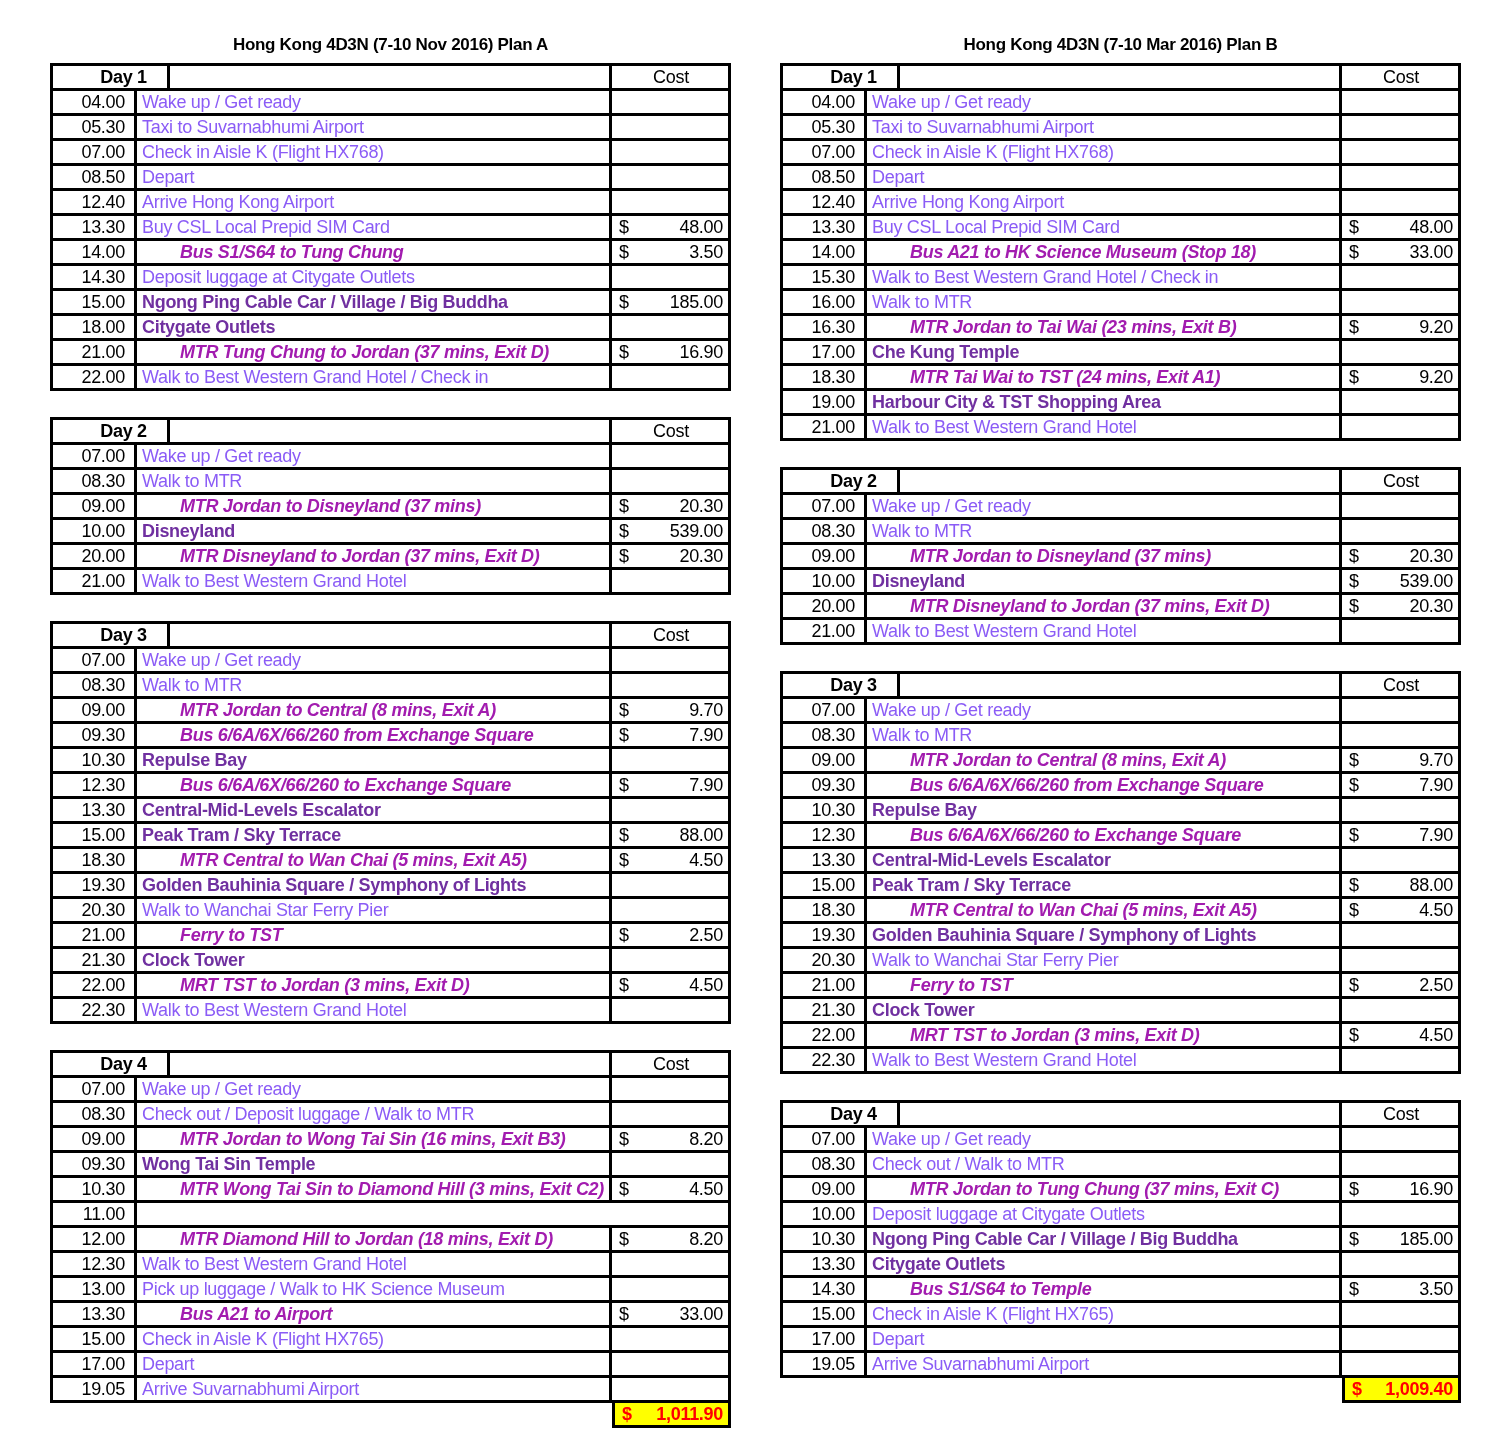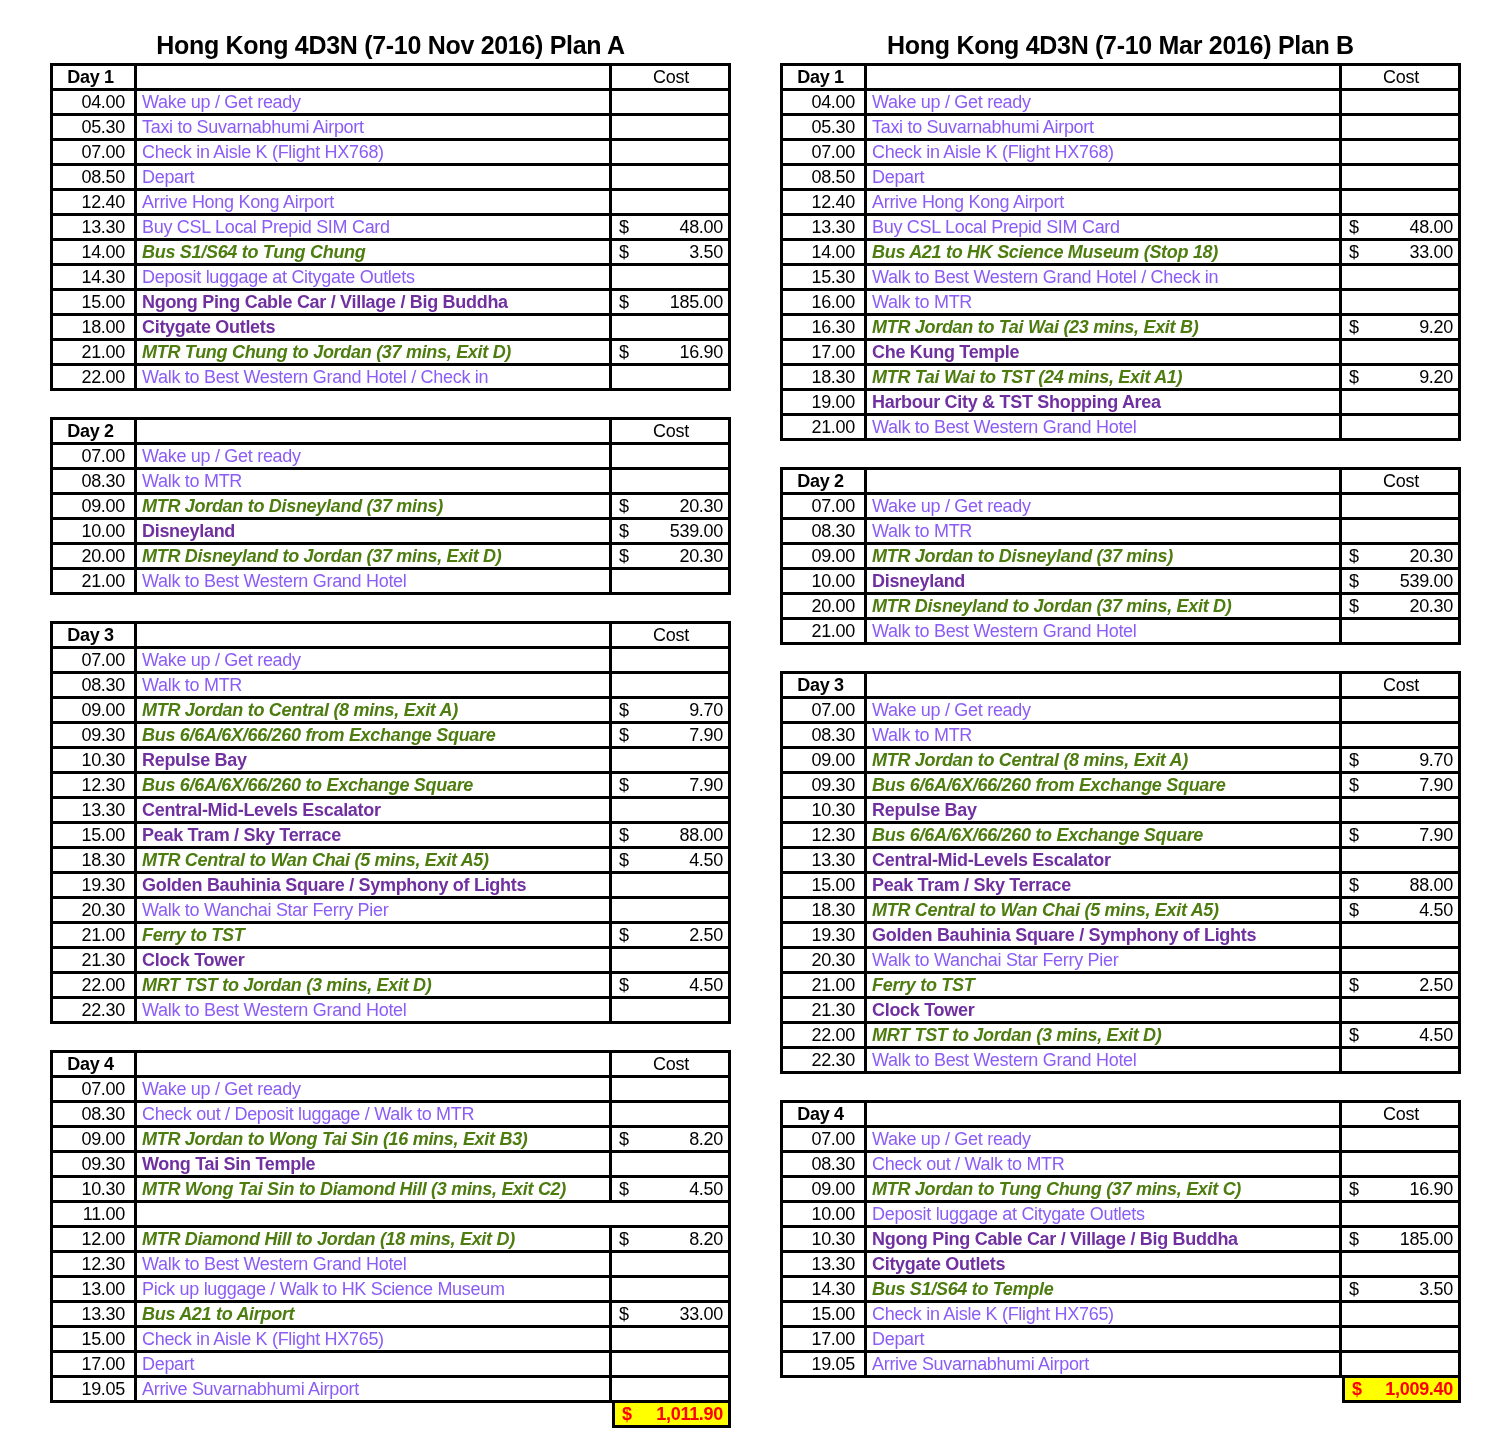--- a/index.html
+++ b/index.html
@@ -6,21 +6,21 @@
   body {
     width:1502px; height:1451px; position:relative;
     background:#ffffff;
     font-family:"Liberation Sans", sans-serif;
     color:#000;
   }
   .plan { position:absolute; top:33px; width:681px; }
   #planA { left:50px; }
   #planB { left:780px; }
   .plan-title {
-    text-align:center; font-weight:bold; font-size:25px;
+    text-align:center; font-weight:bold; font-size:17px;
     line-height:24px; margin-bottom:6px; letter-spacing:-0.3px;
     white-space:nowrap;
   }
   .day-table + .day-table { margin-top:26px; }
   .row {
     display:flex; height:28px; box-sizing:border-box;
     border:3px solid #000; margin-top:-3px; background:#fff;
     font-size:18px; letter-spacing:-0.3px;
   }
   .day-table .row:first-child { margin-top:0; }
@@ -32,23 +32,23 @@
   .c-act {
     flex:1 1 auto; min-width:0; box-sizing:border-box;
     border-right:3px solid #000; padding-left:5px; line-height:22px;
     white-space:nowrap; overflow:hidden;
   }
   .c-cost {
     width:116px; box-sizing:border-box; display:flex;
     justify-content:space-between; padding:0 5px 0 7px; line-height:22px;
     white-space:nowrap; overflow:hidden;
   }
-  .header-row .c-time { font-weight:bold; text-align:center; padding-right:6px; }
+  .header-row .c-time { font-weight:bold; text-align:center; padding-right:6px;margin-left:33px; }
   .h-cost { justify-content:center; font-weight:normal; }
-  .t-transit .c-act { color:#4d7c0f; font-weight:bold; font-style:italic; }
+  .t-transit .c-act { color:#a21caf; font-weight:bold; font-style:italic;margin-left:38px; }
   .t-attraction .c-act { color:#7030A0; font-weight:bold; }
   .t-normal .c-act { color:#8b5cf6; }
   .total-row { display:flex; justify-content:flex-end; margin-top:-3px; }
   .total-cell {
     width:119px; height:28px; box-sizing:border-box;
     border:3px solid #000; background:#FFFF00; color:#FF0000;
     font-weight:bold; display:flex; justify-content:space-between;
     padding:0 5px 0 7px; line-height:22px; font-size:18px;
     letter-spacing:-0.3px;
   }

